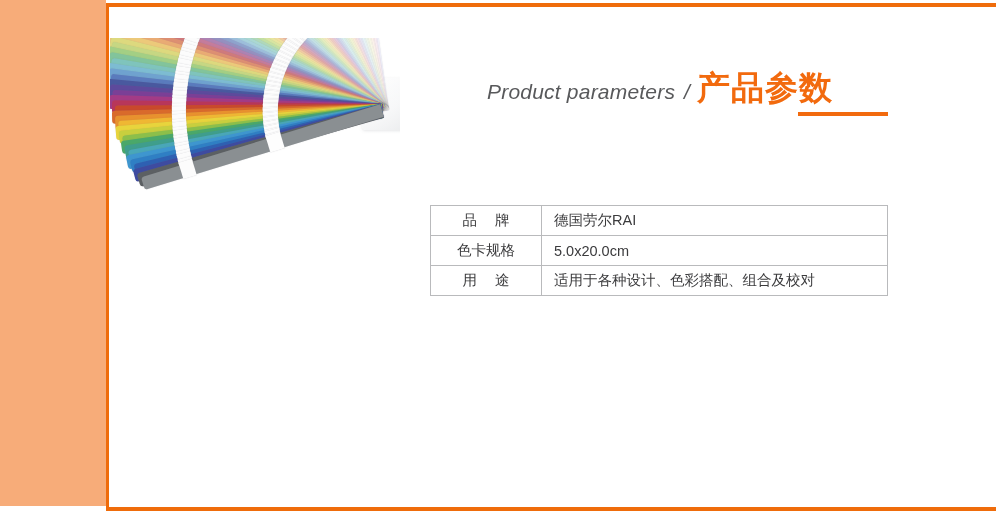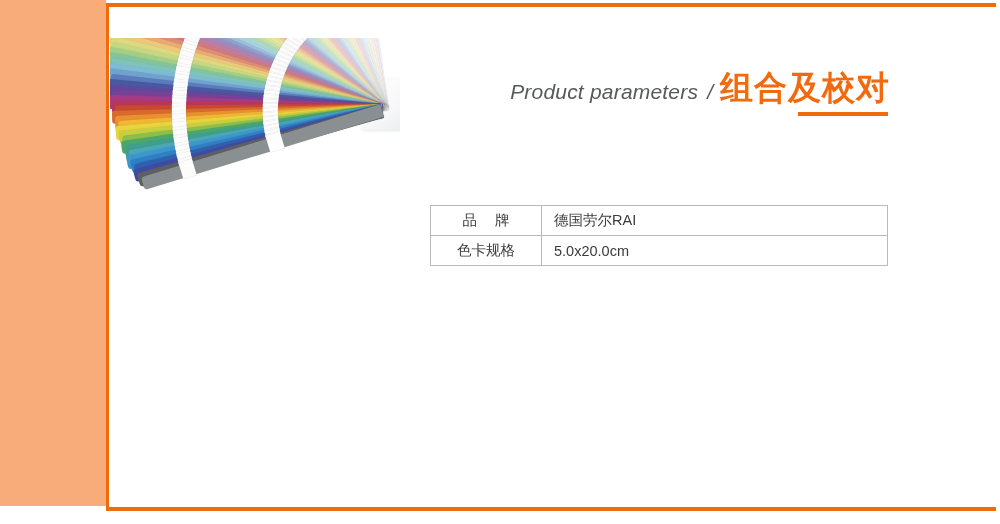--- a/index.html
+++ b/index.html
@@ -55,21 +55,21 @@
 
   
   .heading {
     position: absolute;
     left: 430px;
     top: 66px;
     width: 460px;
     height: 56px;
     display: flex;
     align-items: baseline;
-    justify-content: flex-end;
+    justify-content: center;
   }
   .heading-en {
     font-size: 21px;
     font-style: italic;
     font-weight: 400;
     color: #58595b;
     letter-spacing: 0.2px;
     white-space: nowrap;
   }
   .heading-sep {
@@ -453,30 +453,34 @@
         <div class="blade" style="background: rgb(246, 238, 248); width: 253.2px; height: 13px; transform: rotate(260.888deg); z-index: 2;"></div>
         <div class="blade" style="background: rgb(241, 241, 250); width: 254px; height: 14px; transform: rotate(262deg); z-index: 1;"></div>
       </div>
     <div class="fan-spine"></div>
     <div class="fan-gloss"></div>
   </div>
 
   <div class="heading">
     <span class="heading-en">Product parameters</span>
     <span class="heading-sep">/</span>
-    <span class="heading-cn">组合及校对</span>
+    <span class="heading-cn">产品参数</span>
   </div>
   <div class="heading-underline"></div>
 
   <table class="spec-table">
     <tbody id="spec-body">
         <tr>
           <td class="k"><span class="sp">品牌</span></td>
           <td class="v">德国劳尔RAI</td>
         </tr>
         <tr>
           <td class="k"><span>色卡规格</span></td>
           <td class="v">5.0x20.0cm</td>
         </tr>
+        <tr>
+          <td class="k"><span class="sp">用途</span></td>
+          <td class="v">适用于各种设计、色彩搭配、组合及校对</td>
+        </tr>
       </tbody>
   </table>
 
 </div>
 
 </body></html>

